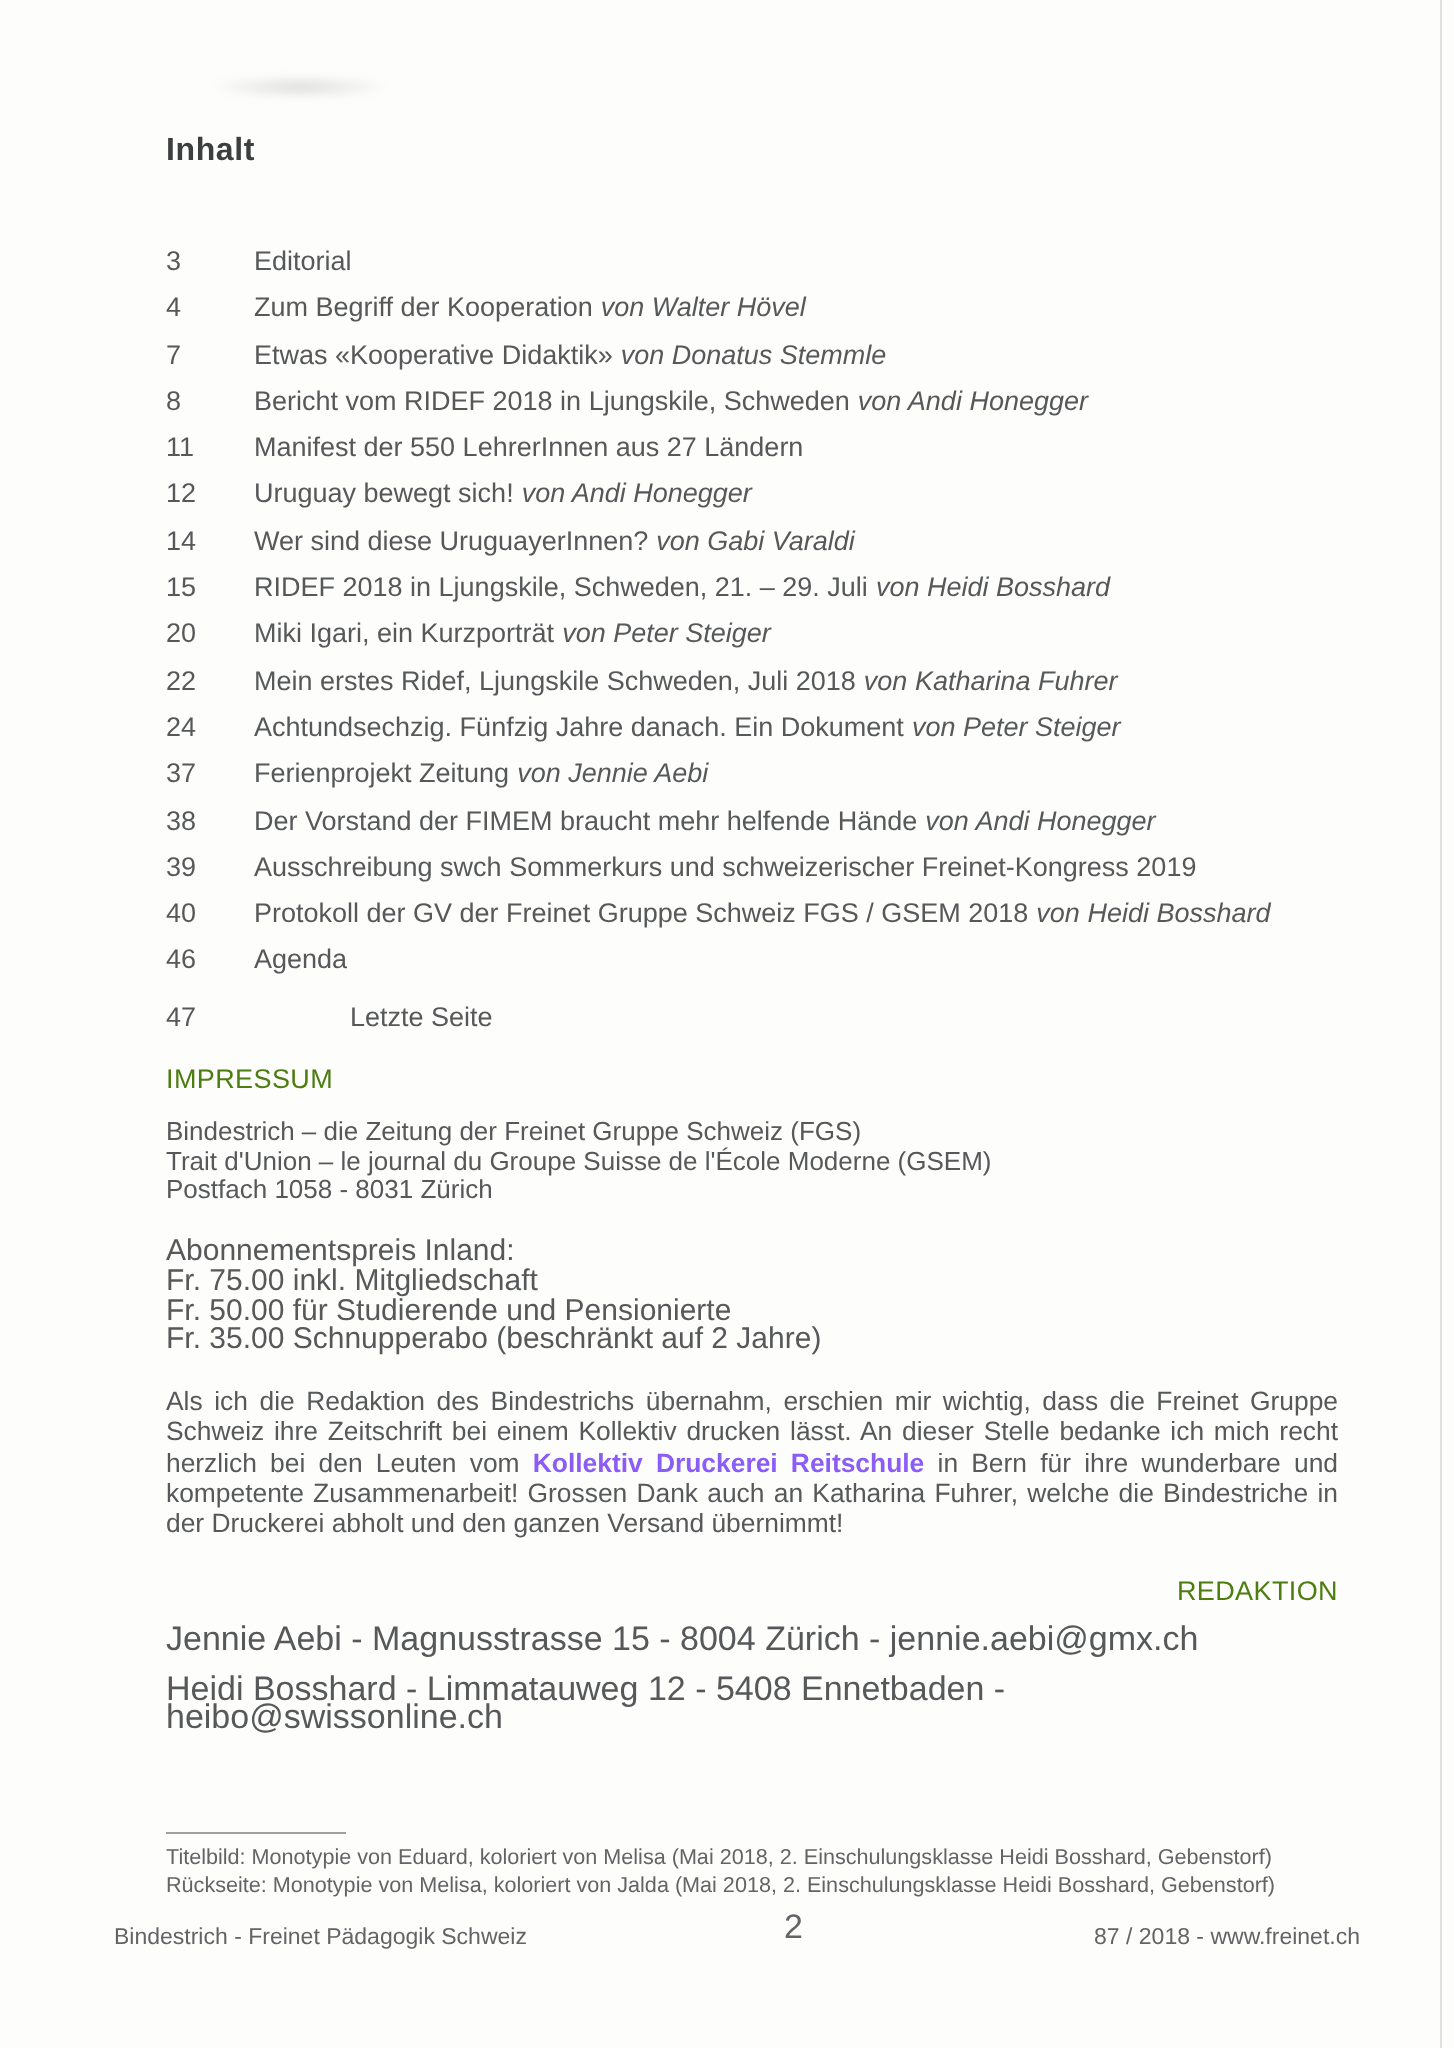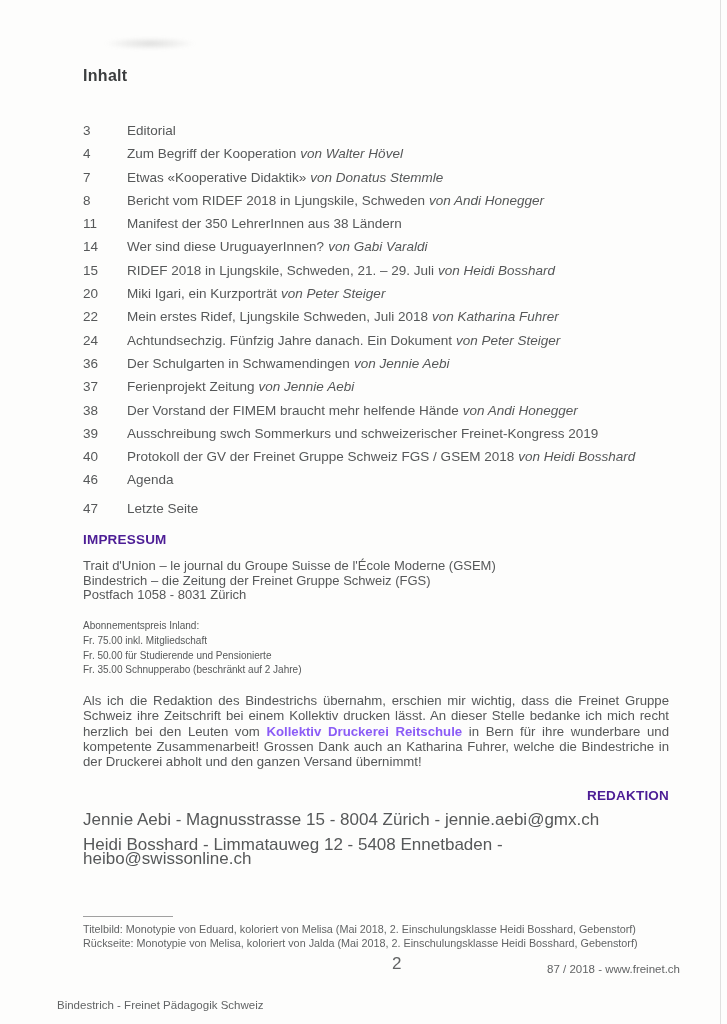--- a/index.html
+++ b/index.html
@@ -26,51 +26,51 @@
     background:rgba(170,170,170,0.35);
   }
 
   h1.doc-title {
     margin:0; font-size:16px; line-height:18px; font-weight:700;
     color:#3c3e3f; letter-spacing:0.3px;
   }
 
   .toc { margin-top:34px; font-size:13.5px; }
   .toc-row { display:flex; line-height:23.3px; }
-  .toc-row.gap-before { margin-top:5px; }
+  .toc-row.gap-before { margin-top:5px;gap:48px; }
   .toc-num { width:44px; flex:0 0 44px; }
   .toc-title { flex:1; }
   .author { font-style:italic; }
   .author:not(:empty) { margin-left:4px; }
 
   h2.section-heading {
-    margin:12px 0 0; font-size:13.5px; line-height:15px; font-weight:700;
-    color:#4c1d95; letter-spacing:0.2px;
+    margin:12px 0 0; font-size:13.5px; line-height:15px; font-weight:400;
+    color:#4d7c0f; letter-spacing:0.2px;
   }
   h2.redaktion-heading { margin-top:19px;text-align:right; }
 
   .address-block { margin-top:12px; font-size:13px; line-height:14.7px; }
   .frequency { margin-top:10px; font-size:13px; line-height:14.7px; }
-  .subscription-block { margin-top:16px; font-size:10px; line-height:14.7px; }
+  .subscription-block { margin-top:16px; font-size:15px; line-height:14.7px; }
 
   .note {
     margin-top:15px; max-width:594px;
     font-size:13.2px; line-height:15.3px; text-align:justify;
   }
   .note b { font-weight:700; color:#8b5cf6; }
 
   .contact-line { margin-top:10px; font-size:17px; line-height:14.5px; }
 
   .footnote {
     position:absolute; left:83px; top:916px;
     font-size:10.8px; line-height:13.6px; color:#626465;
   }
   .footnote-rule { width:90px; border:0; border-top:1px solid #a0a0a0; margin:0 0 6px 0; }
 
-  .footer-left  { position:absolute; left:57px;  top:999px; font-size:11.5px; color:#626465; }
+  .footer-left  { position:absolute; left:57px;  top:963px; font-size:11.5px; color:#626465; }
   .footer-page  { position:absolute; left:392px; top:954px; font-size:17px;  color:#626465; }
   .footer-right { position:absolute; right:47px; top:963px; font-size:11.5px; color:#626465; }
 </style>
 </head>
 <body>
 
 <div class="page">
 
   <div class="smudge"></div>
   <div class="edge-line"></div>
@@ -96,23 +96,27 @@
           <span class="toc-title"><span>Etwas «Kooperative Didaktik»</span><span class="author">von Donatus Stemmle</span></span>
         </div>
 
         <div class="toc-row">
           <span class="toc-num">8</span>
           <span class="toc-title"><span>Bericht vom RIDEF 2018 in Ljungskile, Schweden</span><span class="author">von Andi Honegger</span></span>
         </div>
 
         <div class="toc-row">
           <span class="toc-num">11</span>
-          <span class="toc-title"><span>Manifest der 350 LehrerInnen aus 38 Ländern</span><span class="author"></span></span>
-        </div>
-
+          <span class="toc-title"><span>Manifest der 550 LehrerInnen aus 27 Ländern</span><span class="author"></span></span>
+        </div>
+
+        <div class="toc-row">
+          <span class="toc-num">12</span>
+          <span class="toc-title"><span>Uruguay bewegt sich!</span><span class="author">von Andi Honegger</span></span>
+        </div>
 
         <div class="toc-row">
           <span class="toc-num">14</span>
           <span class="toc-title"><span>Wer sind diese UruguayerInnen?</span><span class="author">von Gabi Varaldi</span></span>
         </div>
 
         <div class="toc-row">
           <span class="toc-num">15</span>
           <span class="toc-title"><span>RIDEF 2018 in Ljungskile, Schweden, 21. – 29. Juli</span><span class="author">von Heidi Bosshard</span></span>
         </div>
@@ -125,24 +129,20 @@
         <div class="toc-row">
           <span class="toc-num">22</span>
           <span class="toc-title"><span>Mein erstes Ridef, Ljungskile Schweden, Juli 2018</span><span class="author">von Katharina Fuhrer</span></span>
         </div>
 
         <div class="toc-row">
           <span class="toc-num">24</span>
           <span class="toc-title"><span>Achtundsechzig. Fünfzig Jahre danach. Ein Dokument</span><span class="author">von Peter Steiger</span></span>
         </div>
 
-        <div class="toc-row">
-          <span class="toc-num">36</span>
-          <span class="toc-title"><span>Der Schulgarten in Schwamendingen</span><span class="author">von Jennie Aebi</span></span>
-        </div>
 
         <div class="toc-row">
           <span class="toc-num">37</span>
           <span class="toc-title"><span>Ferienprojekt Zeitung</span><span class="author">von Jennie Aebi</span></span>
         </div>
 
         <div class="toc-row">
           <span class="toc-num">38</span>
           <span class="toc-title"><span>Der Vorstand der FIMEM braucht mehr helfende Hände</span><span class="author">von Andi Honegger</span></span>
         </div>
@@ -165,23 +165,23 @@
         <div class="toc-row gap-before">
           <span class="toc-num">47</span>
           <span class="toc-title"><span>Letzte Seite</span><span class="author"></span></span>
         </div>
       </div>
 
     <h2 class="section-heading">IMPRESSUM</h2>
 
     <div class="address-block">
 
+        <div class="line">Bindestrich – die Zeitung der Freinet Gruppe Schweiz (FGS)</div>
+
         <div class="line">Trait d'Union – le journal du Groupe Suisse de l'École Moderne (GSEM)</div>
-
-        <div class="line">Bindestrich – die Zeitung der Freinet Gruppe Schweiz (FGS)</div>
 
         <div class="line">Postfach 1058 - 8031 Zürich</div>
       </div>
 
 
     <div class="subscription-block">
 
         <div class="line">Abonnementspreis Inland:</div>
 
         <div class="line">Fr. 75.00 inkl. Mitgliedschaft</div>

